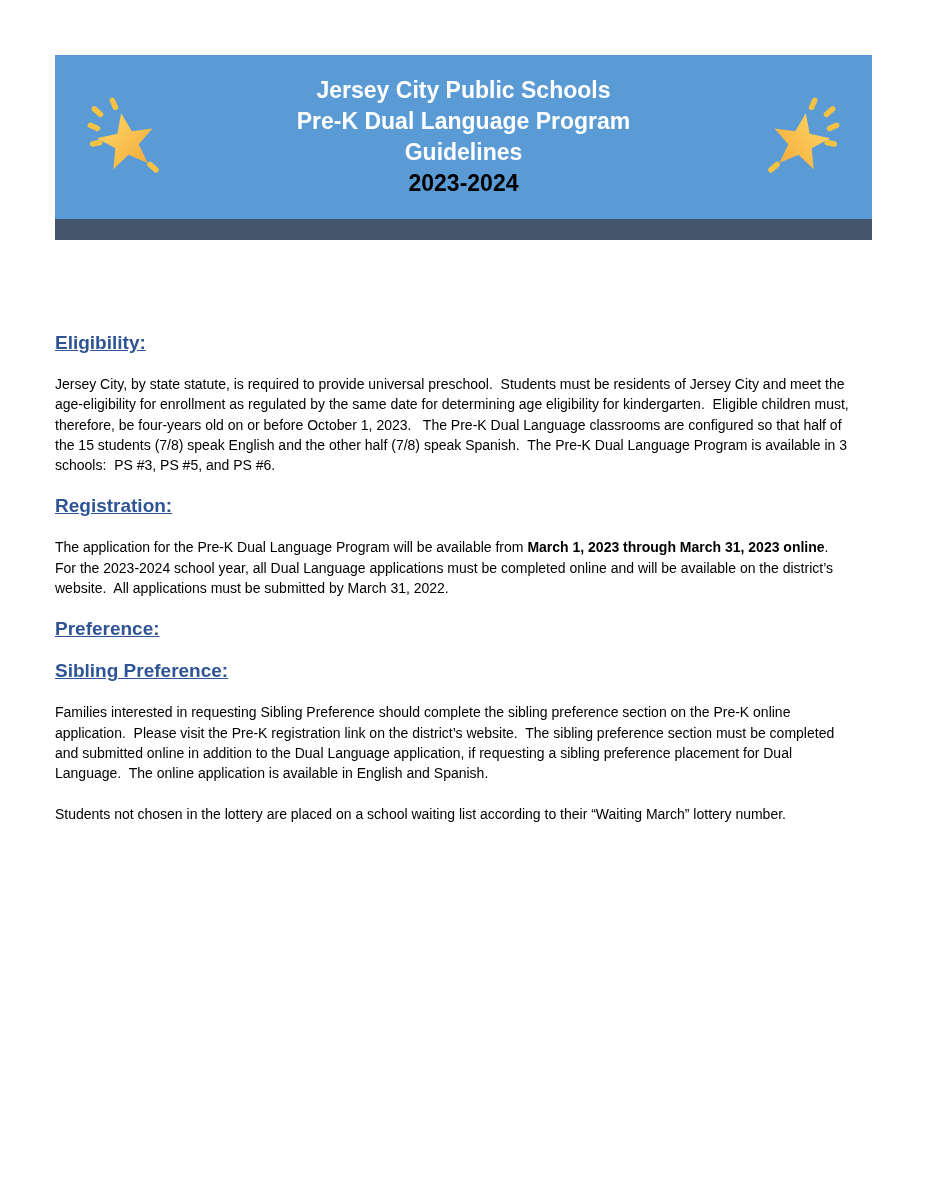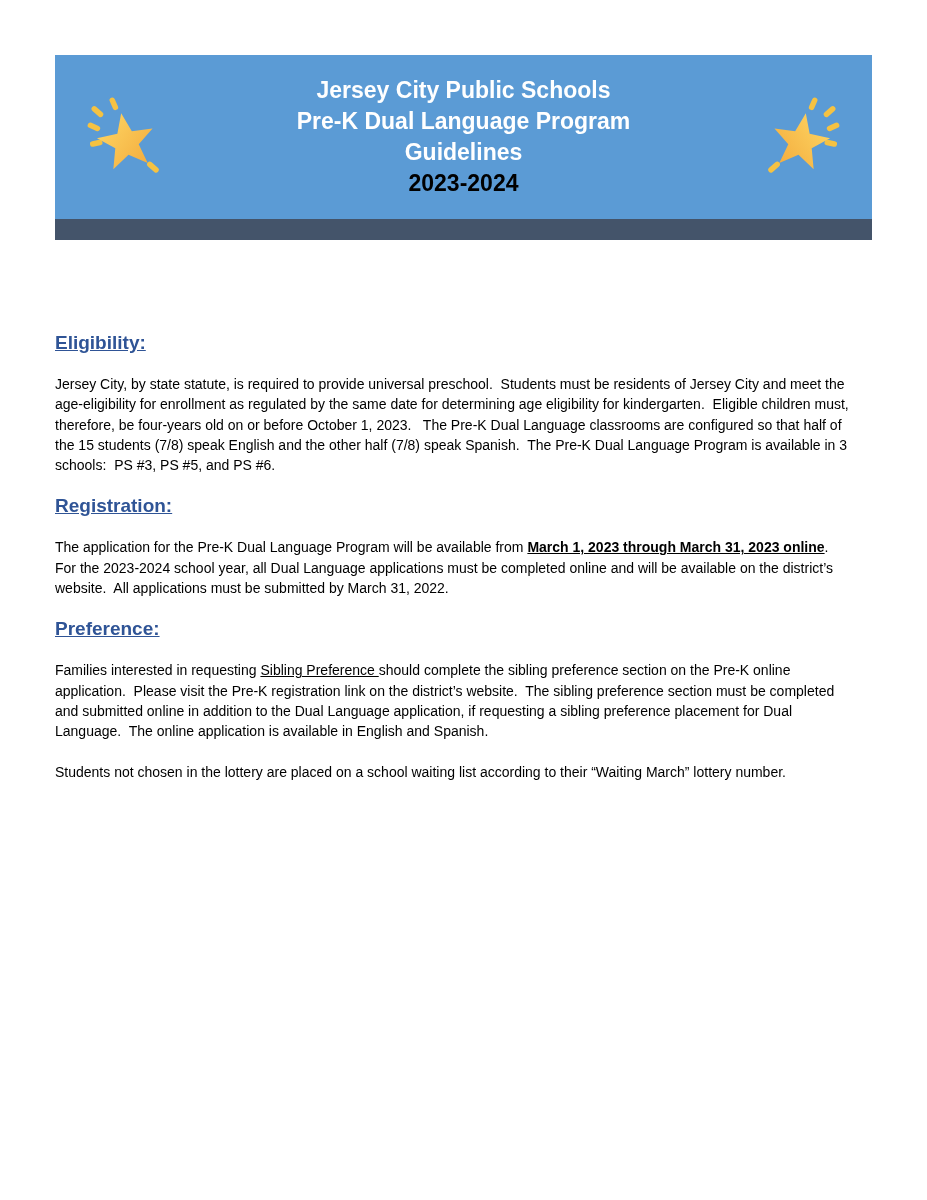--- a/index.html
+++ b/index.html
@@ -54,22 +54,22 @@
     color:var(--heading-color);
     font-size:19px;font-weight:bold;
     text-decoration:underline;
     margin:12px 0 20px 0;
   }
   .body-para{
     font-size:14px;line-height:20.3px;
     margin:0 11px 20px 0;
     white-space:pre-wrap;
   }
-  .seg-b{font-weight:bold;text-decoration:underline;}
-  .seg-u{text-decoration:underline;}
+  .seg-b{font-weight:bold;}
+  .seg-u{}
 </style>
 </head>
 <body>
 
 <div class="page">
 
   <header>
     <div class="banner">
 
       <span class="star left">
@@ -129,20 +129,21 @@
     <div class="section-paras">
             <p class="body-para"><span>The application for the Pre-K Dual Language Program will be available from </span><span class="seg-b">March 1, 2023 through March 31, 2023 online</span><span>.   For the 2023-2024 school year, all Dual Language applications must be completed online and will be available on the district’s website.  All applications must be submitted by March 31, 2022.</span></p>
           </div>
   </section>
 
   <section class="doc-section">
     <h2 class="section-heading">Preference:</h2>
   </section>
 
   <section class="doc-section">
+    <h2 class="section-heading">Sibling Preference:</h2>
     <div class="section-paras">
             <p class="body-para"><span>Families interested in requesting </span><span class="seg-u">Sibling Preference </span><span>should complete the sibling preference section on the Pre-K online application.  Please visit the Pre-K registration link on the district’s website.  The sibling preference section must be completed and submitted online in addition to the Dual Language application, if requesting a sibling preference placement for Dual Language.  The online application is available in English and Spanish.</span></p>
           </div>
   </section>
 
   <section class="doc-section">
     <div class="section-paras">
             <p class="body-para"><span>Students not chosen in the lottery are placed on a school waiting list according to their “Waiting March” lottery number.</span></p>
           </div>
   </section>

